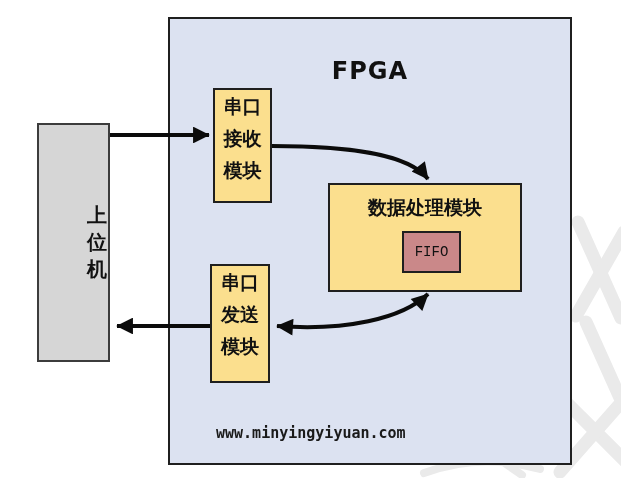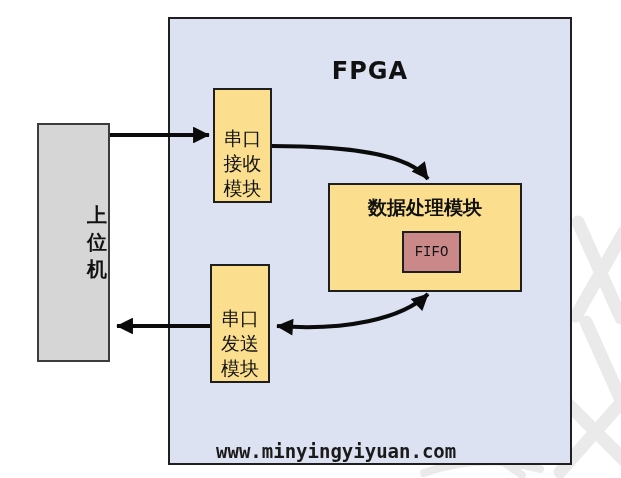--- a/index.html
+++ b/index.html
@@ -53,24 +53,24 @@
     border-color: #3c3c3c;
     z-index: 2;
     display: flex; align-items: center; justify-content: center;
     font-size: 20px; font-weight: 600;
     color: var(--text, #111111);
     padding-left: 48px;
   }
   .module {
     background: var(--module-fill, #fbdf8e);
     z-index: 2;
-    display: flex; align-items: flex-end; justify-content: center;
+    display: flex; align-items: flex-start; justify-content: center;
     text-align: center;
-    font-size: 19px; font-weight: 400;
-    line-height: 25px;
+    font-size: 19px; font-weight: 700;
+    line-height: 32px;
     color: var(--text, #111111);
     white-space: pre-line;
   }
   #rx-box { left: 213px; top: 88px;  width: 59px; height: 115px; }
   #tx-box { left: 210px; top: 264px; width: 60px; height: 119px; }
   #process-box {
     left: 328px; top: 183px; width: 194px; height: 109px;
     background: var(--module-fill, #fbdf8e);
     z-index: 2;
   }
@@ -87,24 +87,24 @@
     left: 72px; top: 46px; width: 59px; height: 42px;
     background: var(--fifo-fill, #ca8889);
     border: 2px solid var(--border, #1f1f1f);
     display: flex; align-items: center; justify-content: center;
     font-family: "Liberation Mono", "DejaVu Sans Mono", monospace;
     font-size: 14px;
     color: var(--text, #111111);
   }
   #watermark {
     position: absolute;
-    left: 216px; top: 440px;
+    left: 216px; top: 424px;
     z-index: 4;
     font-family: "DejaVu Sans Mono", "Liberation Mono", monospace;
-    font-size: 19px;
+    font-size: 15px;
     font-weight: bold;
     color: #1a1a1a;
     white-space: nowrap;
   }
   .flow-arrow {
     stroke: var(--arrow, #0b0b0b);
     stroke-width: 4;
     fill: none;
   }
   .arrowhead { fill: var(--arrow, #0b0b0b); }

